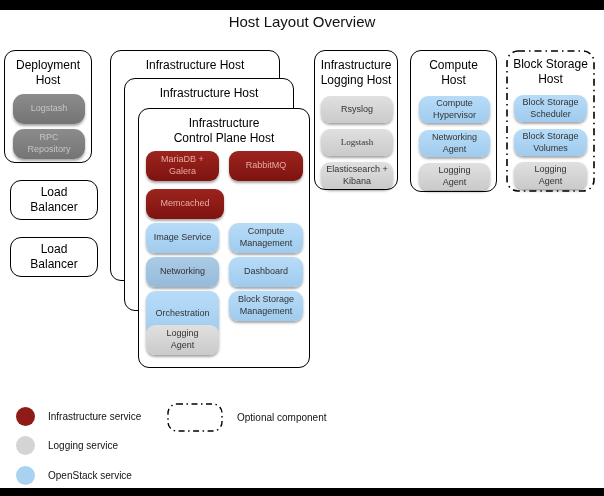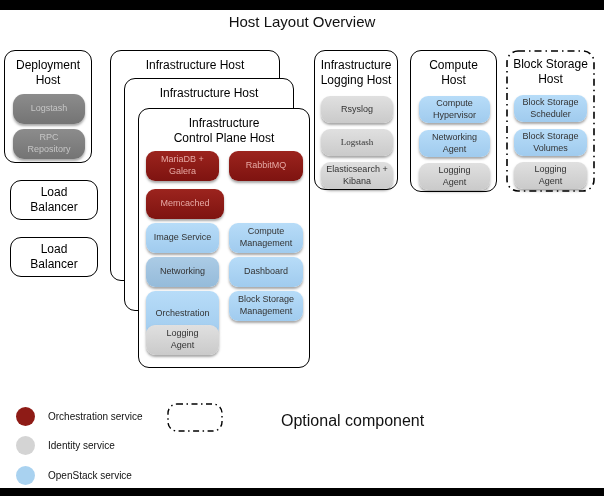--- a/index.html
+++ b/index.html
@@ -37,21 +37,21 @@
   .svc.gray{background:linear-gradient(180deg,#e0e0e0,#cacaca);color:#333;}
   .svc.dgray{background:linear-gradient(180deg,#8c8c8c,#747474);color:#c6c6c6;}
   .box.dash{border:none;}
   .dash-svg{position:absolute;left:0;top:0;}
   .legend-row{position:absolute;display:flex;align-items:center;}
   .swatch{width:19px;height:19px;border-radius:50%;flex:0 0 auto;}
   .swatch.infrastructure{background:#8e1b16;}
   .swatch.logging{background:#d4d4d4;}
   .swatch.openstack{background:#a9d2f0;}
   .legend-label{font-size:10px;margin-left:13px;color:#111;}
-  .optional-label{position:absolute;font-size:16px;color:#111;margin-left:44px;}
+  .optional-label{position:absolute;font-size:10px;color:#111;}
 </style>
 </head>
 <body>
 
 <div class="stage">
 
   <div class="bar top"></div>
   <div class="bar bottom"></div>
 
   <div class="page-title">Host Layout Overview</div>
@@ -125,25 +125,25 @@
     <div class="svc blue" style="left:8px;top:45px;width:73px;height:27px;">Block Storage
 Scheduler</div>
     <div class="svc blue" style="left:8px;top:79px;width:73px;height:27px;">Block Storage
 Volumes</div>
     <div class="svc gray" style="left:8px;top:112px;width:73px;height:27px;">Logging
 Agent</div>
   </div>
 
   <div class="legend-row" style="left:16px;top:407px;">
     <div class="swatch infrastructure"></div>
-    <div class="legend-label">Orchestration service</div>
+    <div class="legend-label">Infrastructure service</div>
   </div>
   <div class="legend-row" style="left:16px;top:436px;">
     <div class="swatch logging"></div>
-    <div class="legend-label">Identity service</div>
+    <div class="legend-label">Logging service</div>
   </div>
   <div class="legend-row" style="left:16px;top:466px;">
     <div class="swatch openstack"></div>
     <div class="legend-label">OpenStack service</div>
   </div>
 
   <div class="box dash" style="left:167px;top:403px;width:56px;height:29px;">
     <svg class="dash-svg" width="56" height="29">
       <rect x="1" y="1" width="54" height="27" rx="9" fill="none" stroke="#000" stroke-width="1.4" stroke-dasharray="6 3.5 1.5 3.5"></rect>
     </svg>

